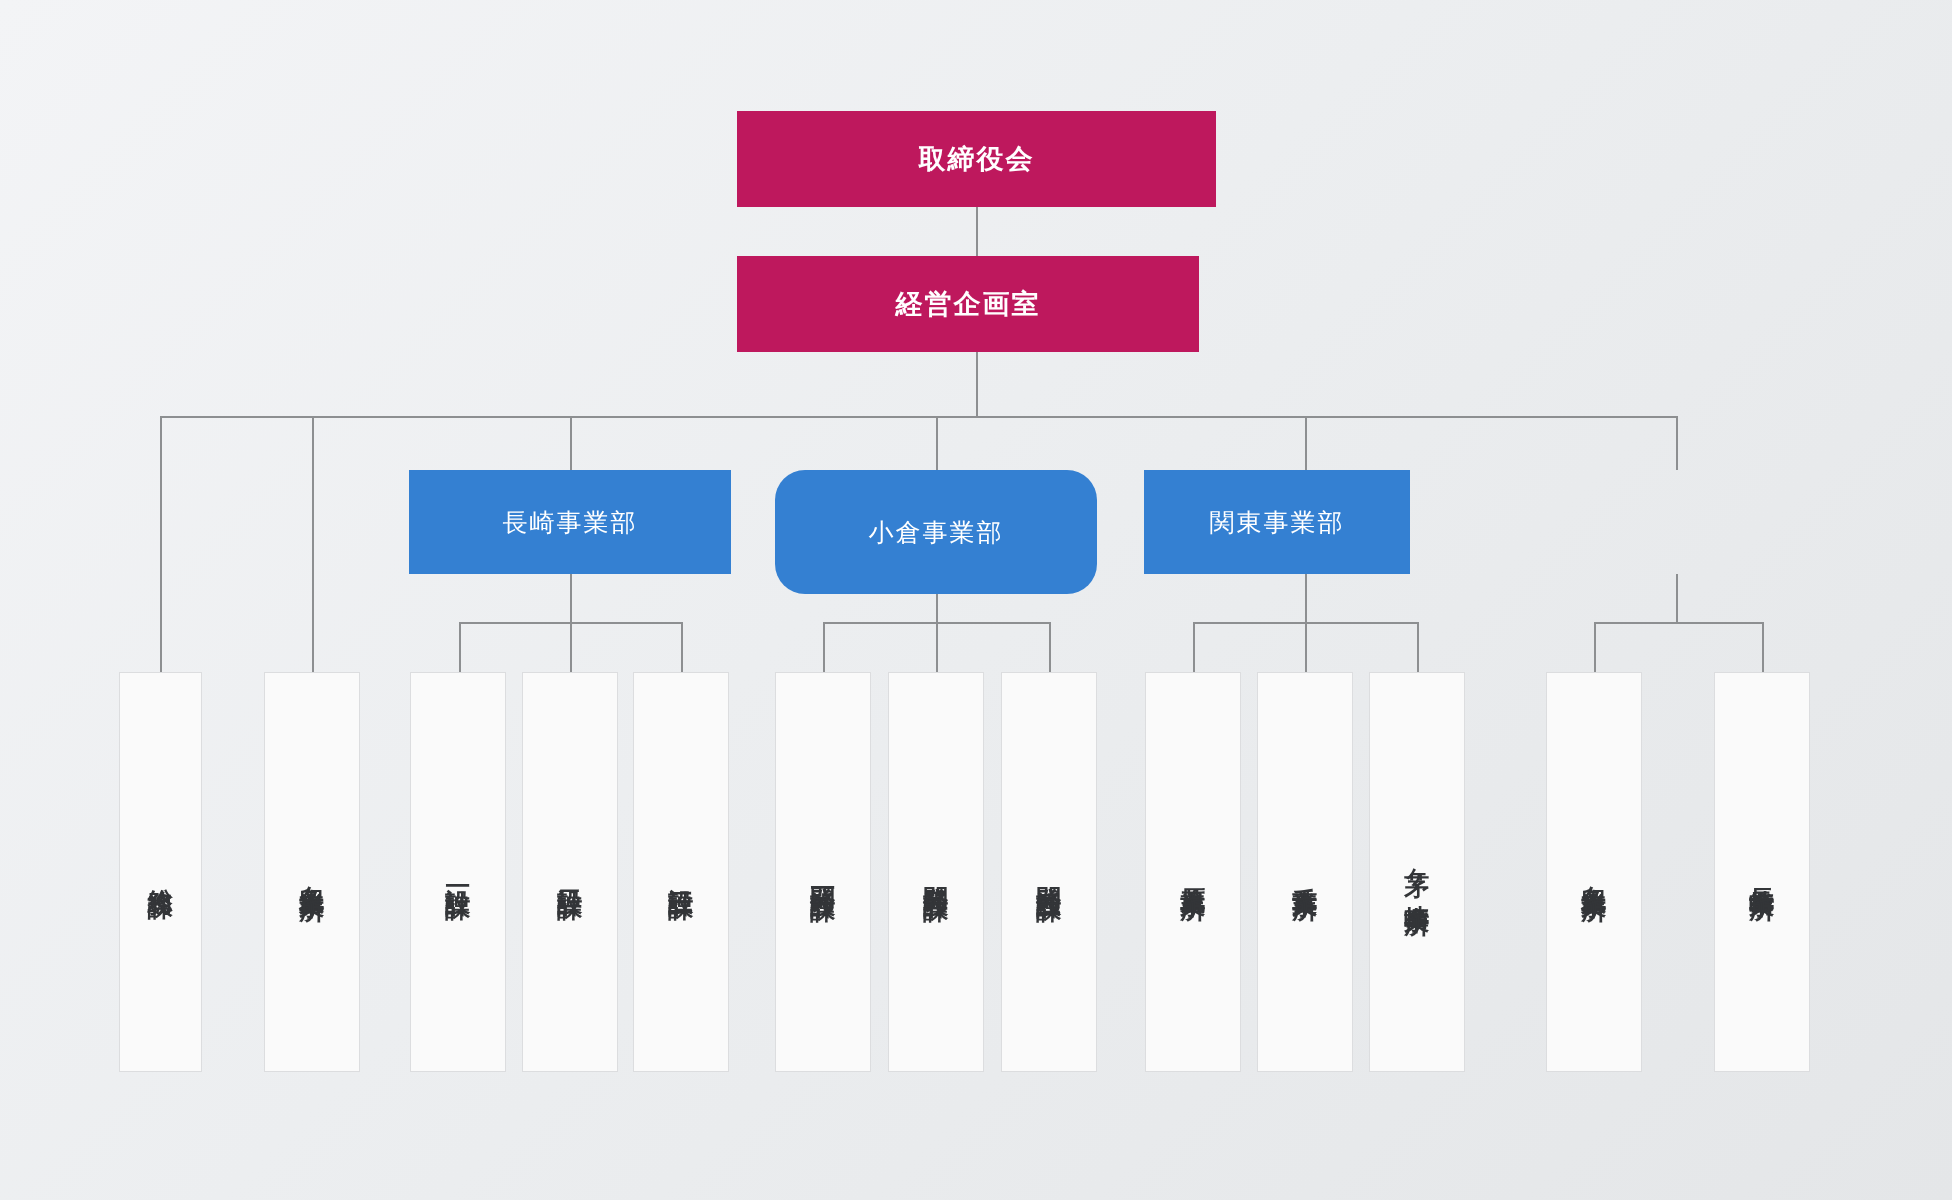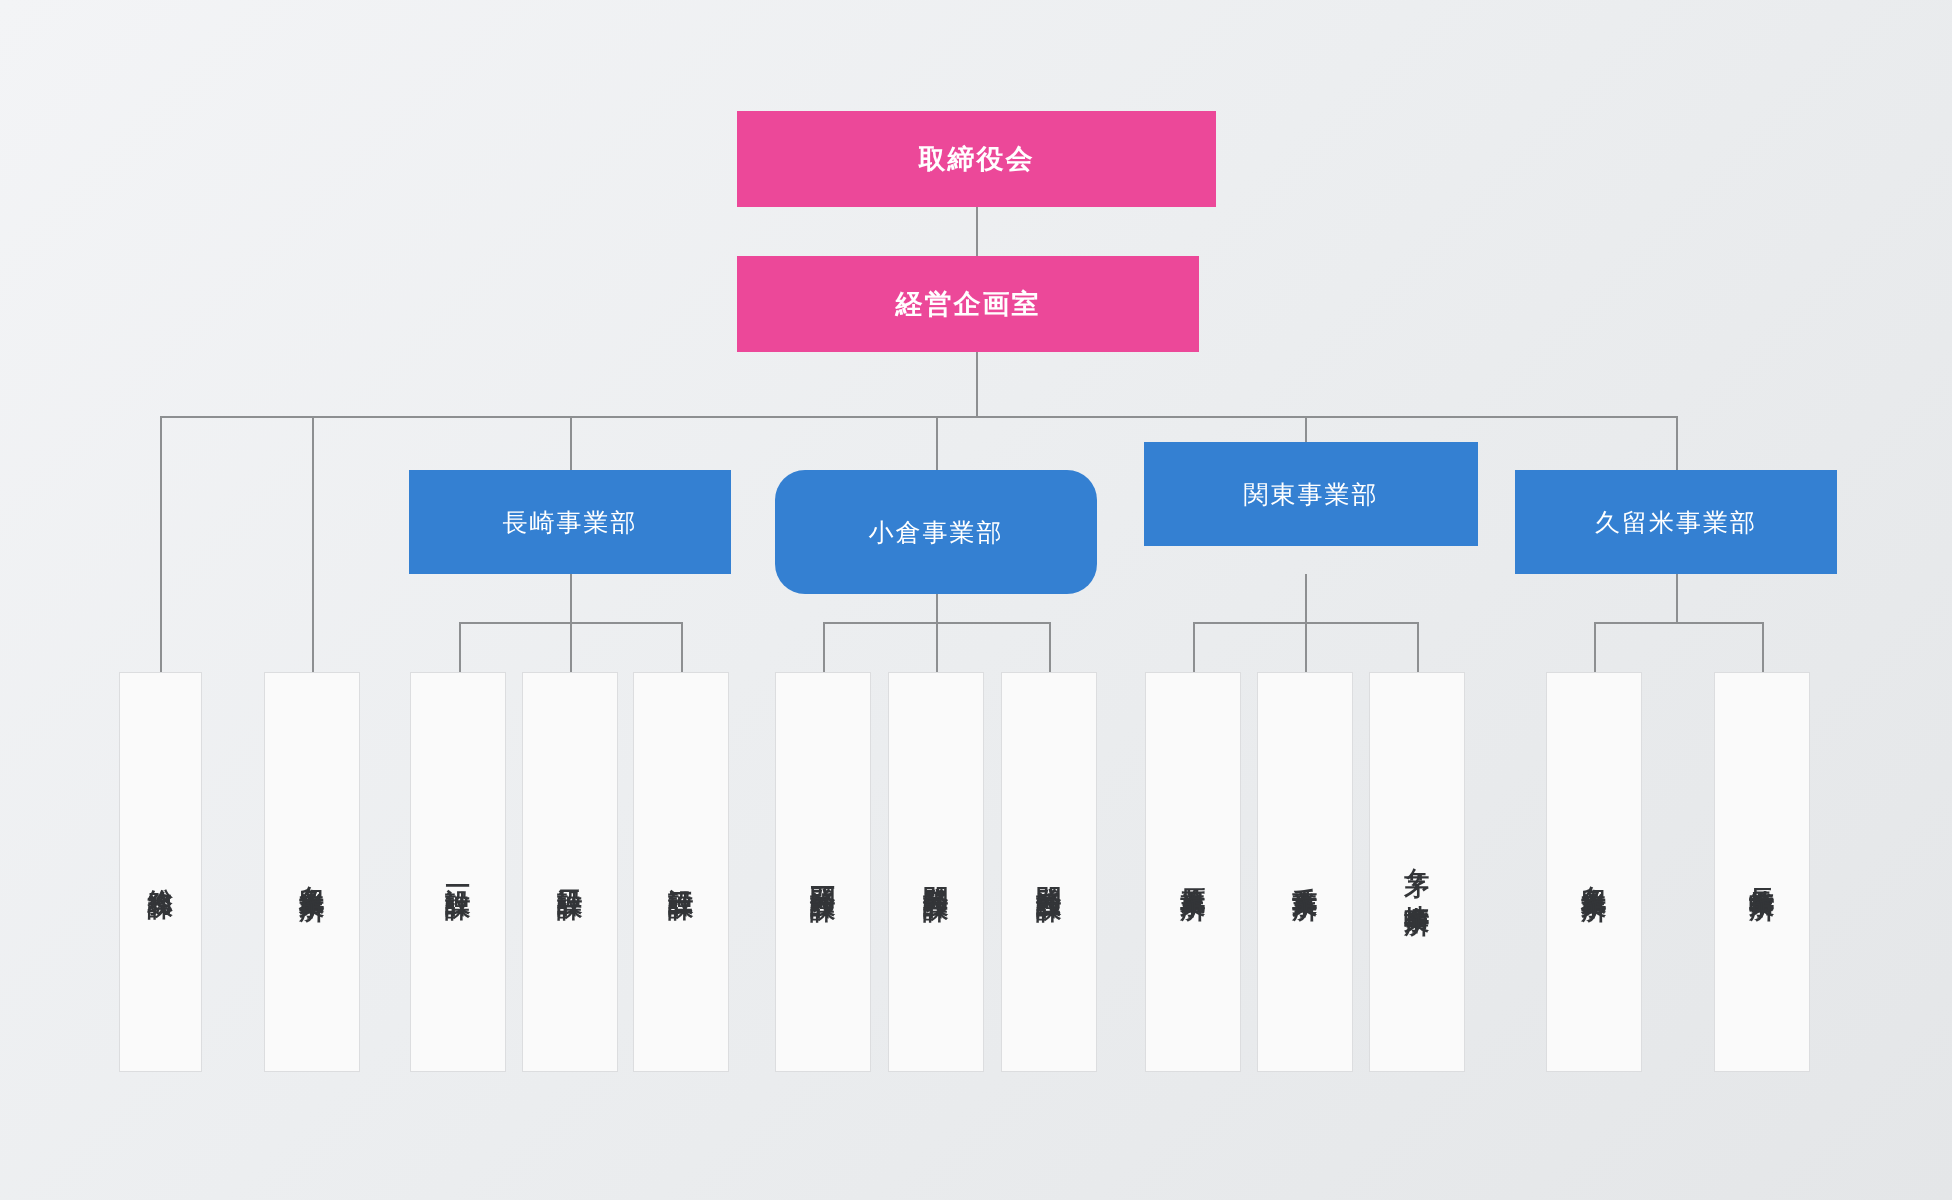--- a/index.html
+++ b/index.html
@@ -17,21 +17,21 @@
   .hline{height:2px;}
 
   
   .node{
     position:absolute;
     box-sizing:border-box;
     display:flex;align-items:center;justify-content:center;
     text-align:center;
   }
   .node.root{
-    background:#ec4899;color:#ffffff;
+    background:#be185d;color:#ffffff;
     font-size:27px;font-weight:700;letter-spacing:2px;
   }
   .node.div{
     background:#3480d2;color:#ffffff;
     font-size:25px;font-weight:400;letter-spacing:2px;
   }
   .node.leaf{
     background:#fafafa;border:1px solid #dcdddf;
     color:#333538;
     font-size:25px;font-weight:700;letter-spacing:2px;
@@ -94,25 +94,22 @@
   <div class="node root" style="left:737px;top:256px;width:462px;height:96px;">
     <span>経営企画室</span>
   </div>
 
   <div class="node div" style="left:409px;top:470px;width:322px;height:104px;">
     <span>長崎事業部</span>
   </div>
   <div class="node div" style="left:775px;top:470px;width:322px;height:124px;border-radius:30px;">
     <span>小倉事業部</span>
   </div>
-  <div class="node div" style="left:1144px;top:442px;width:334px;height:104px;">
+  <div class="node div" style="left:1144px;top:470px;width:266px;height:104px;">
     <span>関東事業部</span>
-  </div>
-  <div class="node div" style="left:1515px;top:470px;width:322px;height:104px;">
-    <span>久留米事業部</span>
   </div>
 
   <div class="node leaf" style="left:119px;top:672px;width:83px;height:400px;">
     <span class="vtxt">総務課</span>
   </div>
   <div class="node leaf" style="left:264px;top:672px;width:96px;height:400px;">
     <span class="vtxt">久留米事業所</span>
   </div>
 
   <div class="node leaf" style="left:410px;top:672px;width:96px;height:400px;">

